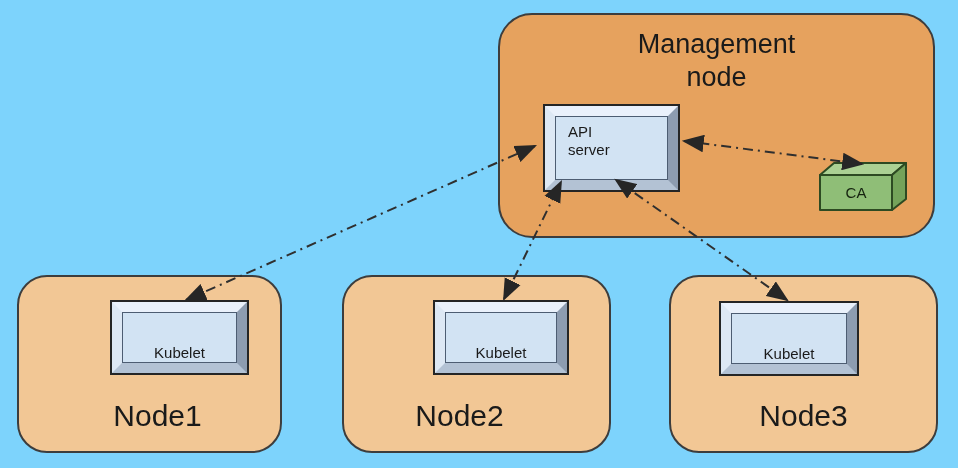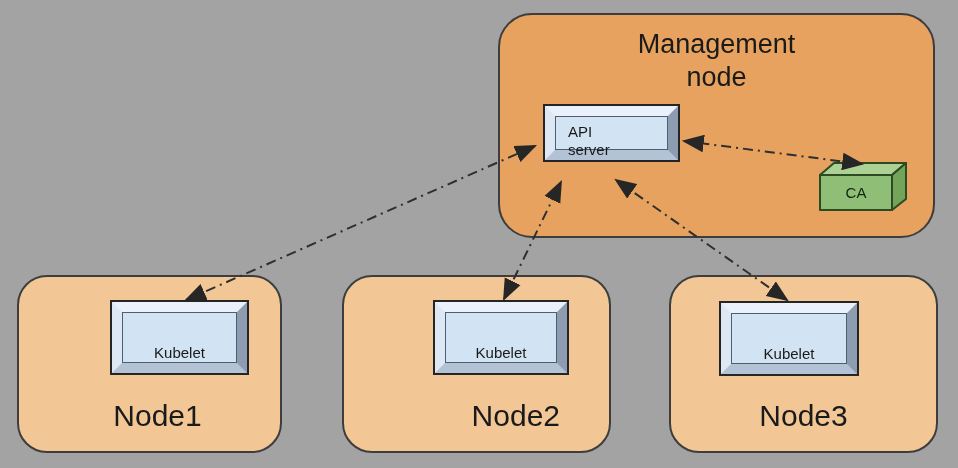--- a/index.html
+++ b/index.html
@@ -1,19 +1,19 @@
 <!DOCTYPE html>
 <html><head>
 <meta charset="utf-8">
 <style>
   html,body{margin:0;padding:0;background:#ffffff;}
   #canvas{
     position:relative;
     width:958px;height:468px;
-    background:#a3a3a3;
+    background:#7dd3fc;
     font-family:"Liberation Sans", sans-serif;
     color:#1a1a1a;
     overflow:hidden;
   }
   .rounded-box{
     position:absolute;
     box-sizing:border-box;
     border:2px solid #3d3d3d;
   }
   .mgmt{
@@ -36,36 +36,36 @@
     white-space:pre-line;
   }
   .node-label{
     position:absolute;
     top:398px;
     height:40px;
     text-align:center;
     font-size:30px;line-height:36px;
   }
   .nl1{left:17px;width:265px;margin-left:8px;}
-  .nl2{left:325px;width:235px;text-align:right;}
+  .nl2{left:342px;width:235px;}
   .nl3{left:669px;width:269px;}
   
   .btn3d{
     position:absolute;
     box-sizing:border-box;
     background:#d2e3f3;
     border:10px solid;
     border-top-color:#eaf1fb;
     border-left-color:#dde8f4;
     border-right-color:#8d9cb0;
     border-bottom-color:#b3c2d4;
     outline:2px solid #252525;
     box-shadow:inset 0 0 0 1px #4d5d72;
   }
-  .api-server{left:545px;top:106px;width:133px;height:54px;}
+  .api-server{left:545px;top:106px;width:133px;height:84px;}
   .kubelet1{left:112px;top:302px;width:135px;height:71px;}
   .kubelet2{left:435px;top:302px;width:132px;height:71px;}
   .kubelet3{left:721px;top:303px;width:136px;height:71px;}
   .btn-label{
     font-size:15px;line-height:18px;
     white-space:pre-line;
   }
   .api-label{
     padding:7px 0 0 13px;
     text-align:left;

